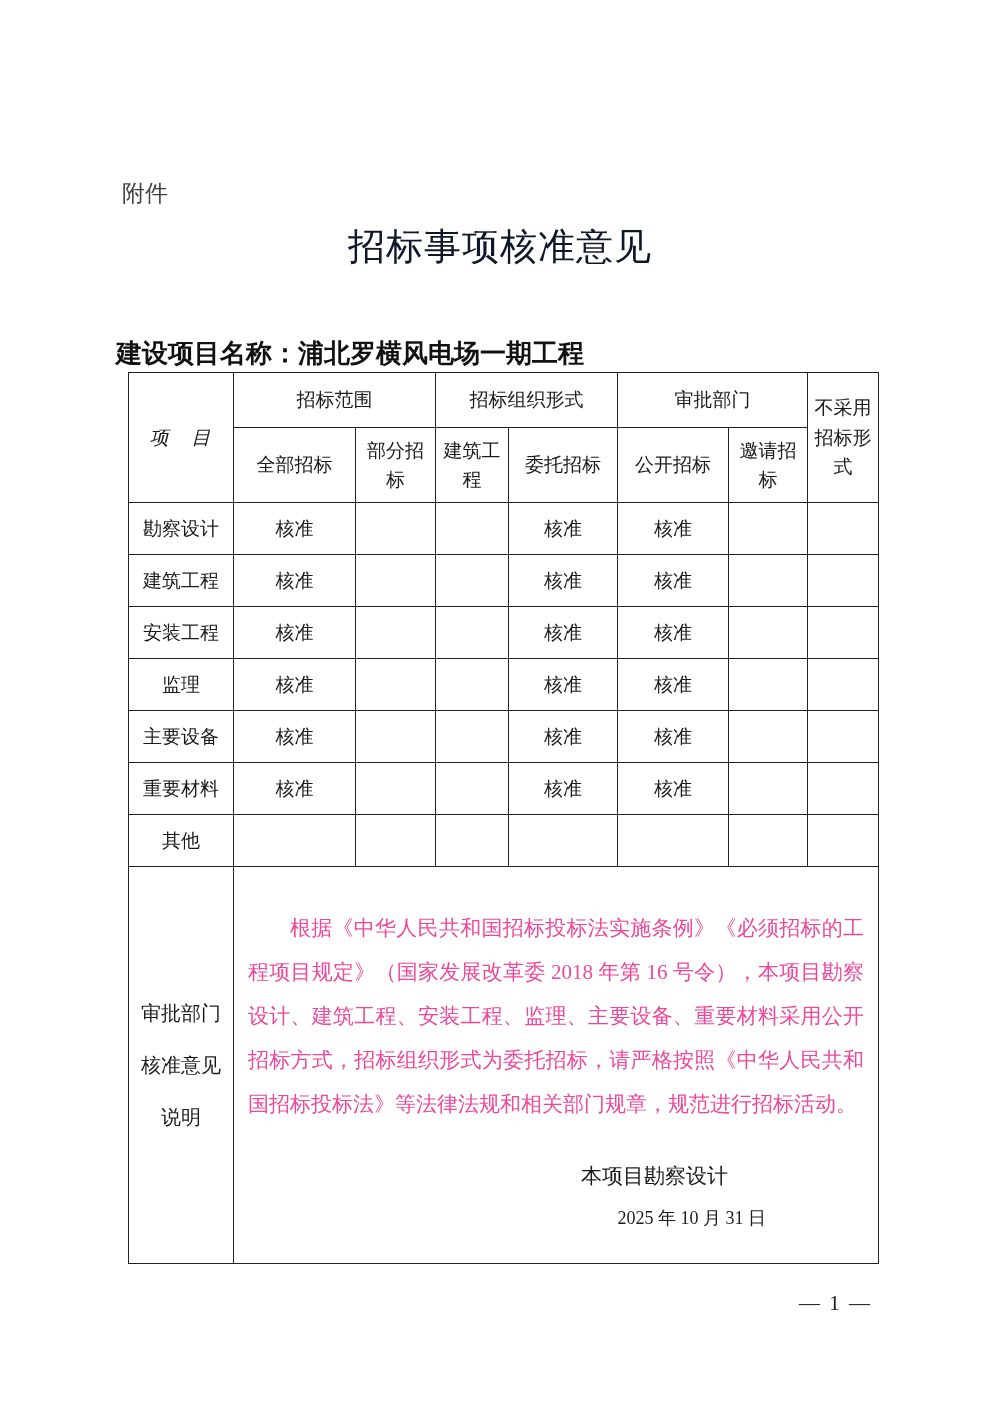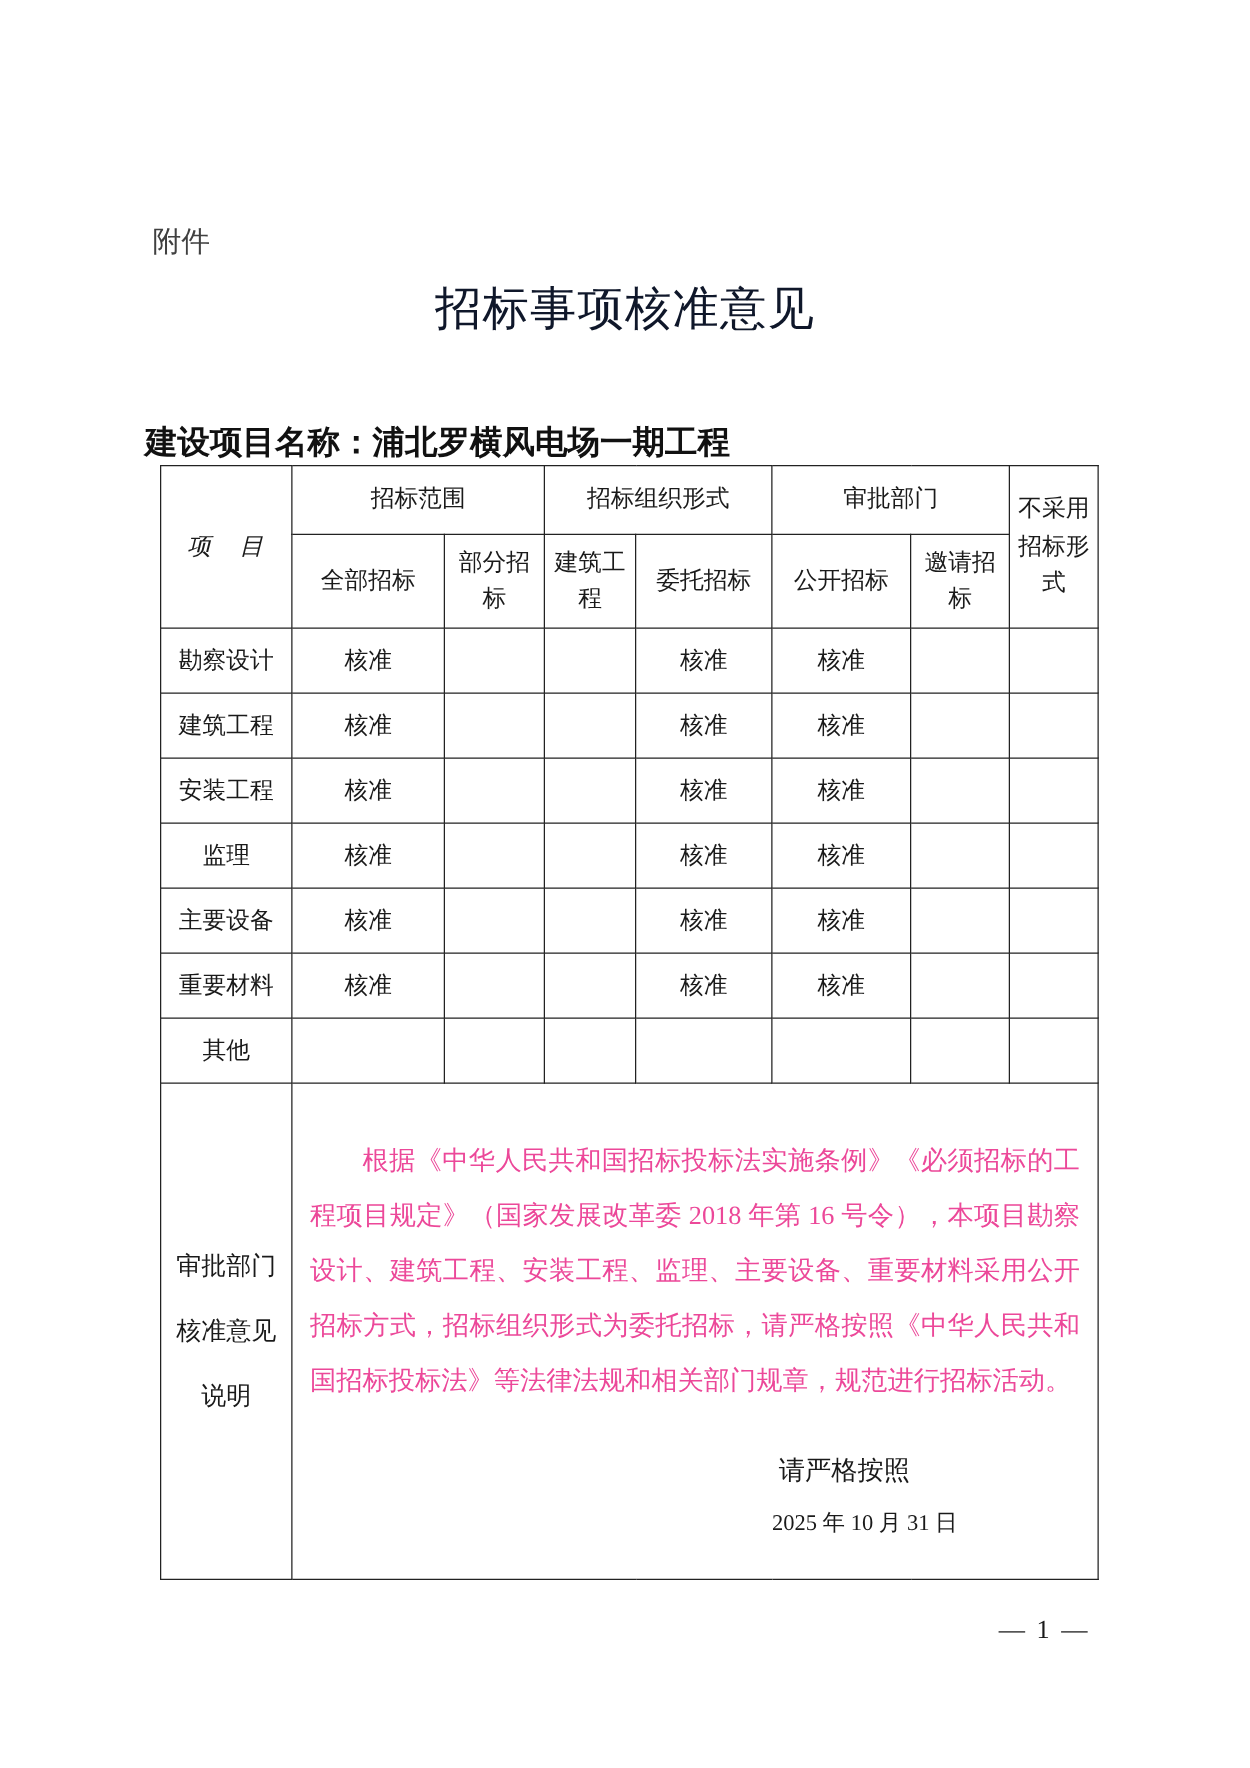--- a/index.html
+++ b/index.html
@@ -233,20 +233,20 @@
   <tr class="approval-row">
     <td class="approval-label-cell">
       <div class="approval-label-lines">
         <div>审批部门</div>
         <div>核准意见</div>
         <div>说明</div>
       </div>
     </td>
     <td class="approval-content-cell" colspan="7">
       <p class="approval-text">根据《中华人民共和国招标投标法实施条例》《必须招标的工程项目规定》（国家发展改革委 2018 年第 16 号令），本项目勘察设计、建筑工程、安装工程、监理、主要设备、重要材料采用公开招标方式，招标组织形式为委托招标，请严格按照《中华人民共和国招标投标法》等法律法规和相关部门规章，规范进行招标活动。</p>
-      <div class="seal-line">请严格按照</div>
+      <div class="seal-line">本项目勘察设计</div>
       <div class="date-line">2025 年 10 月 31 日</div>
     </td>
   </tr>
 </tbody>
   </table>
 
 <div class="page-number">— 1 —</div>
 
 </body></html>

